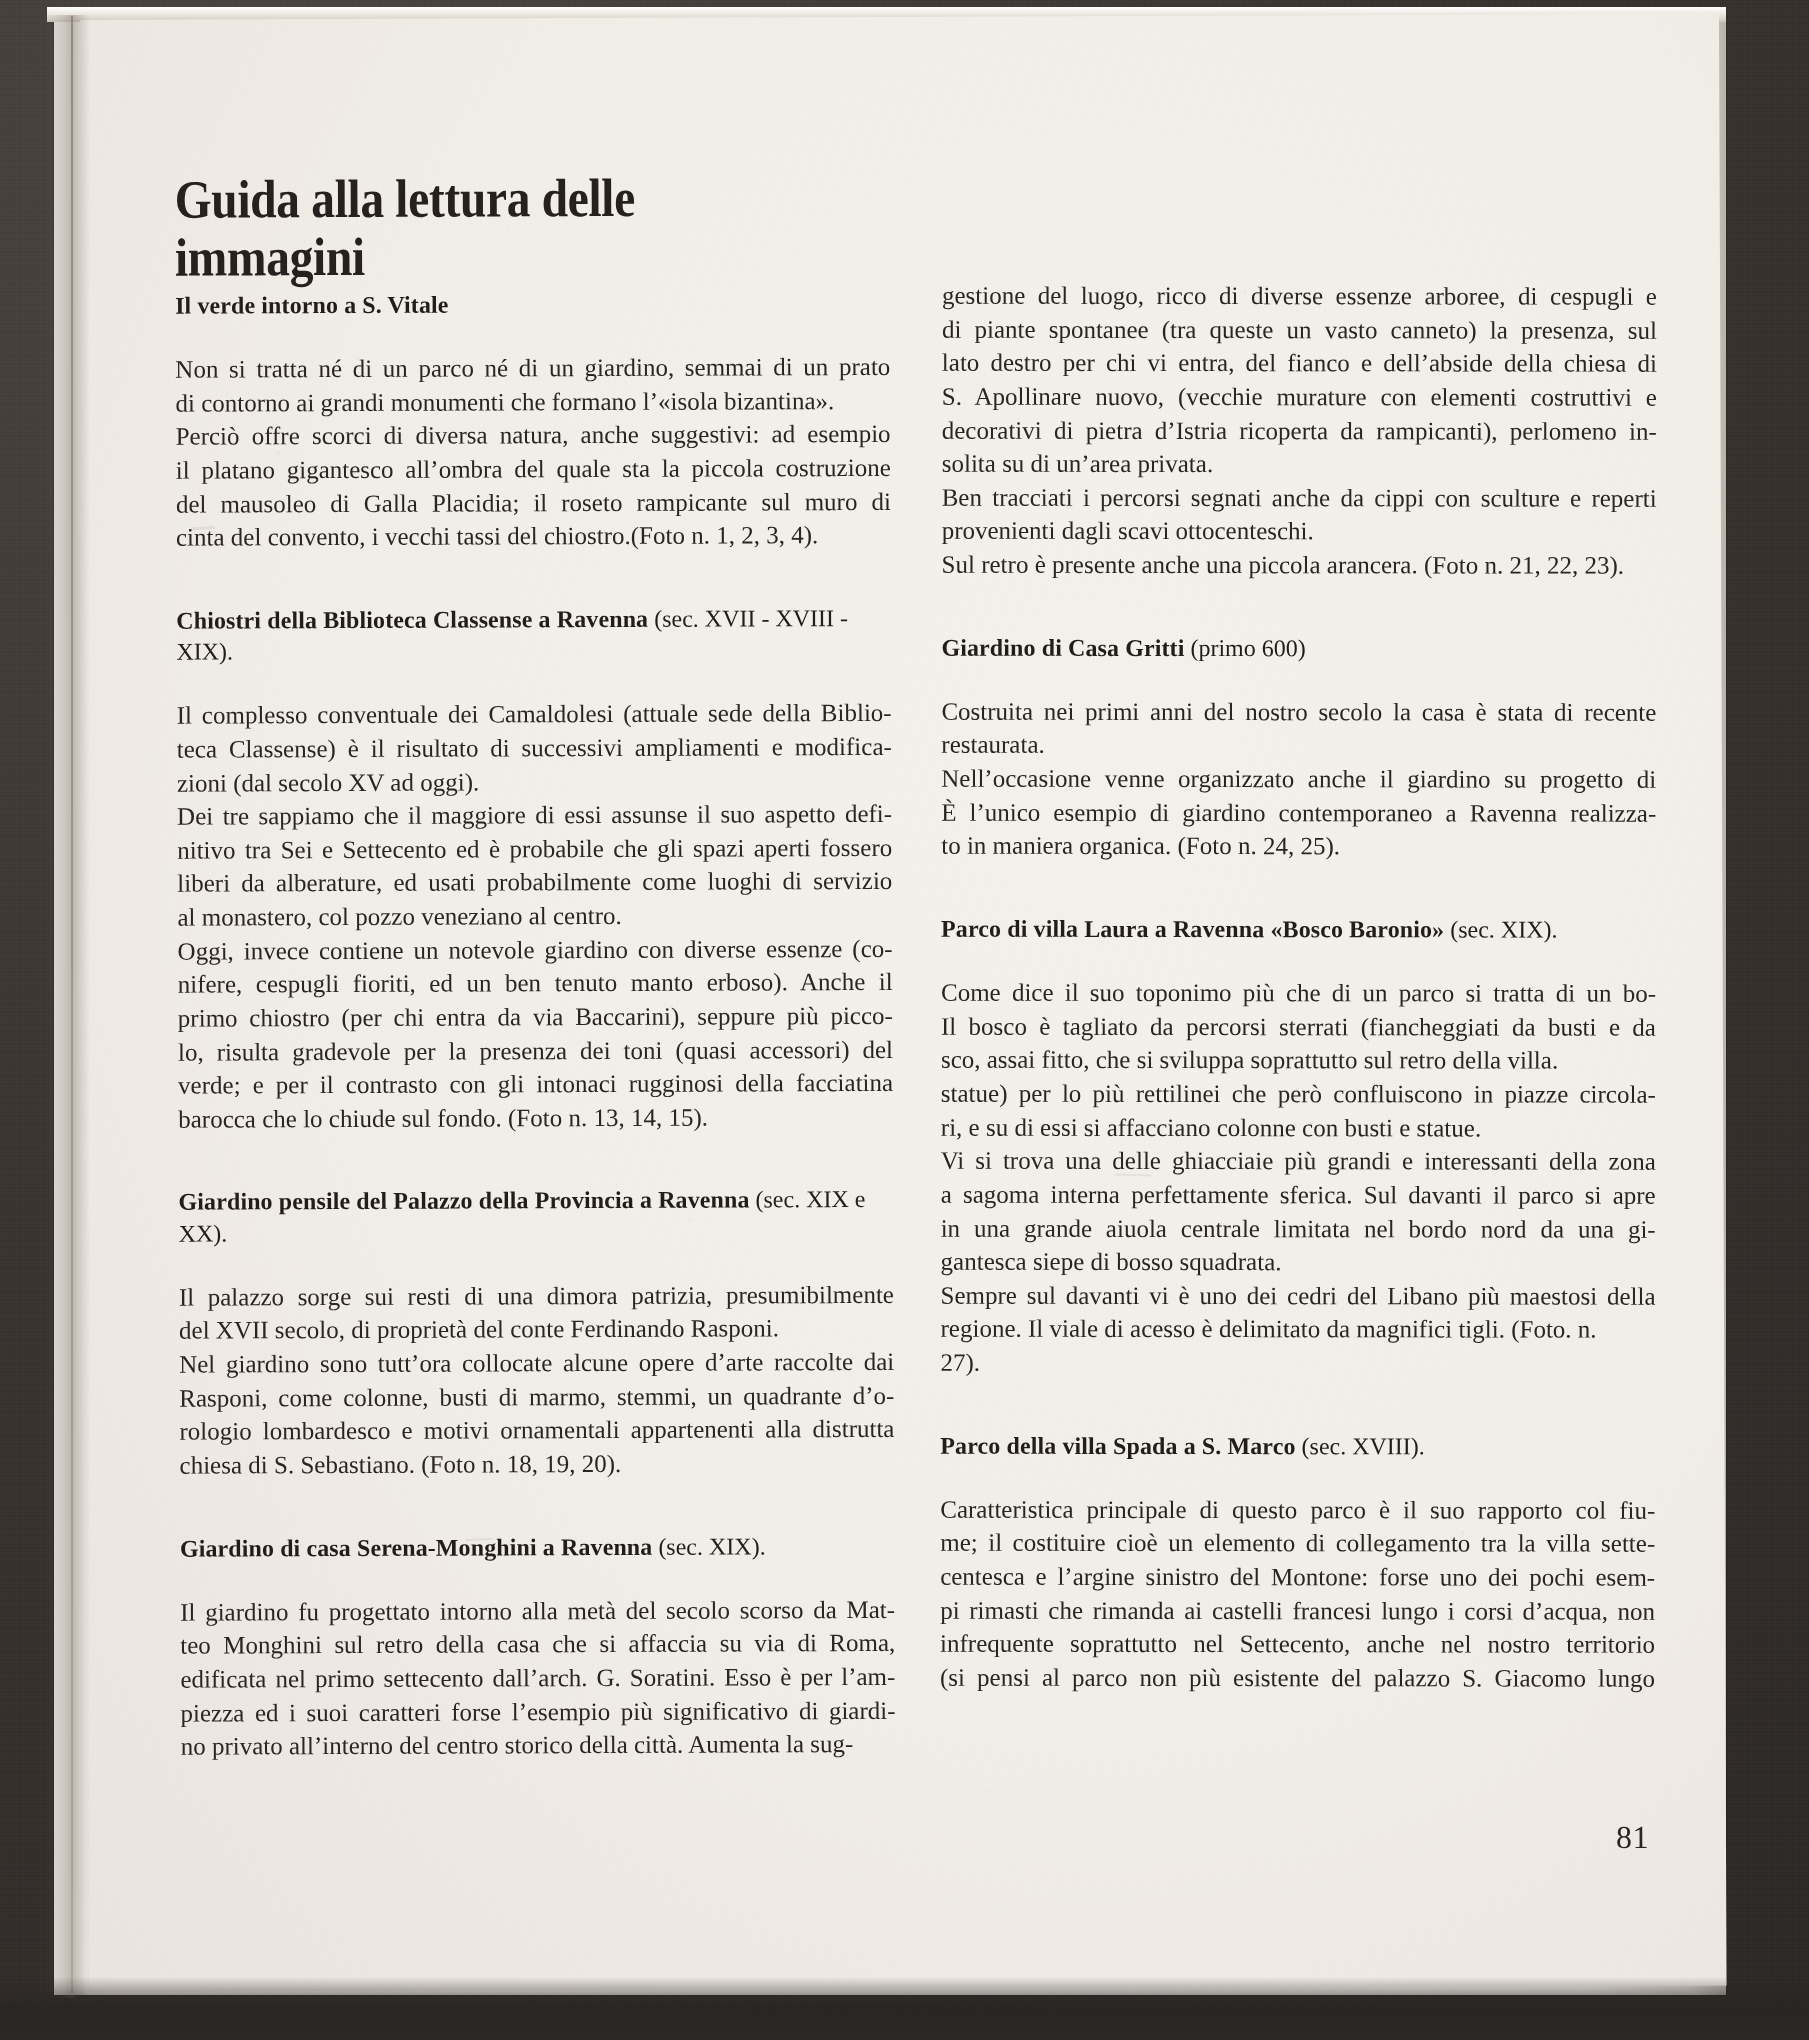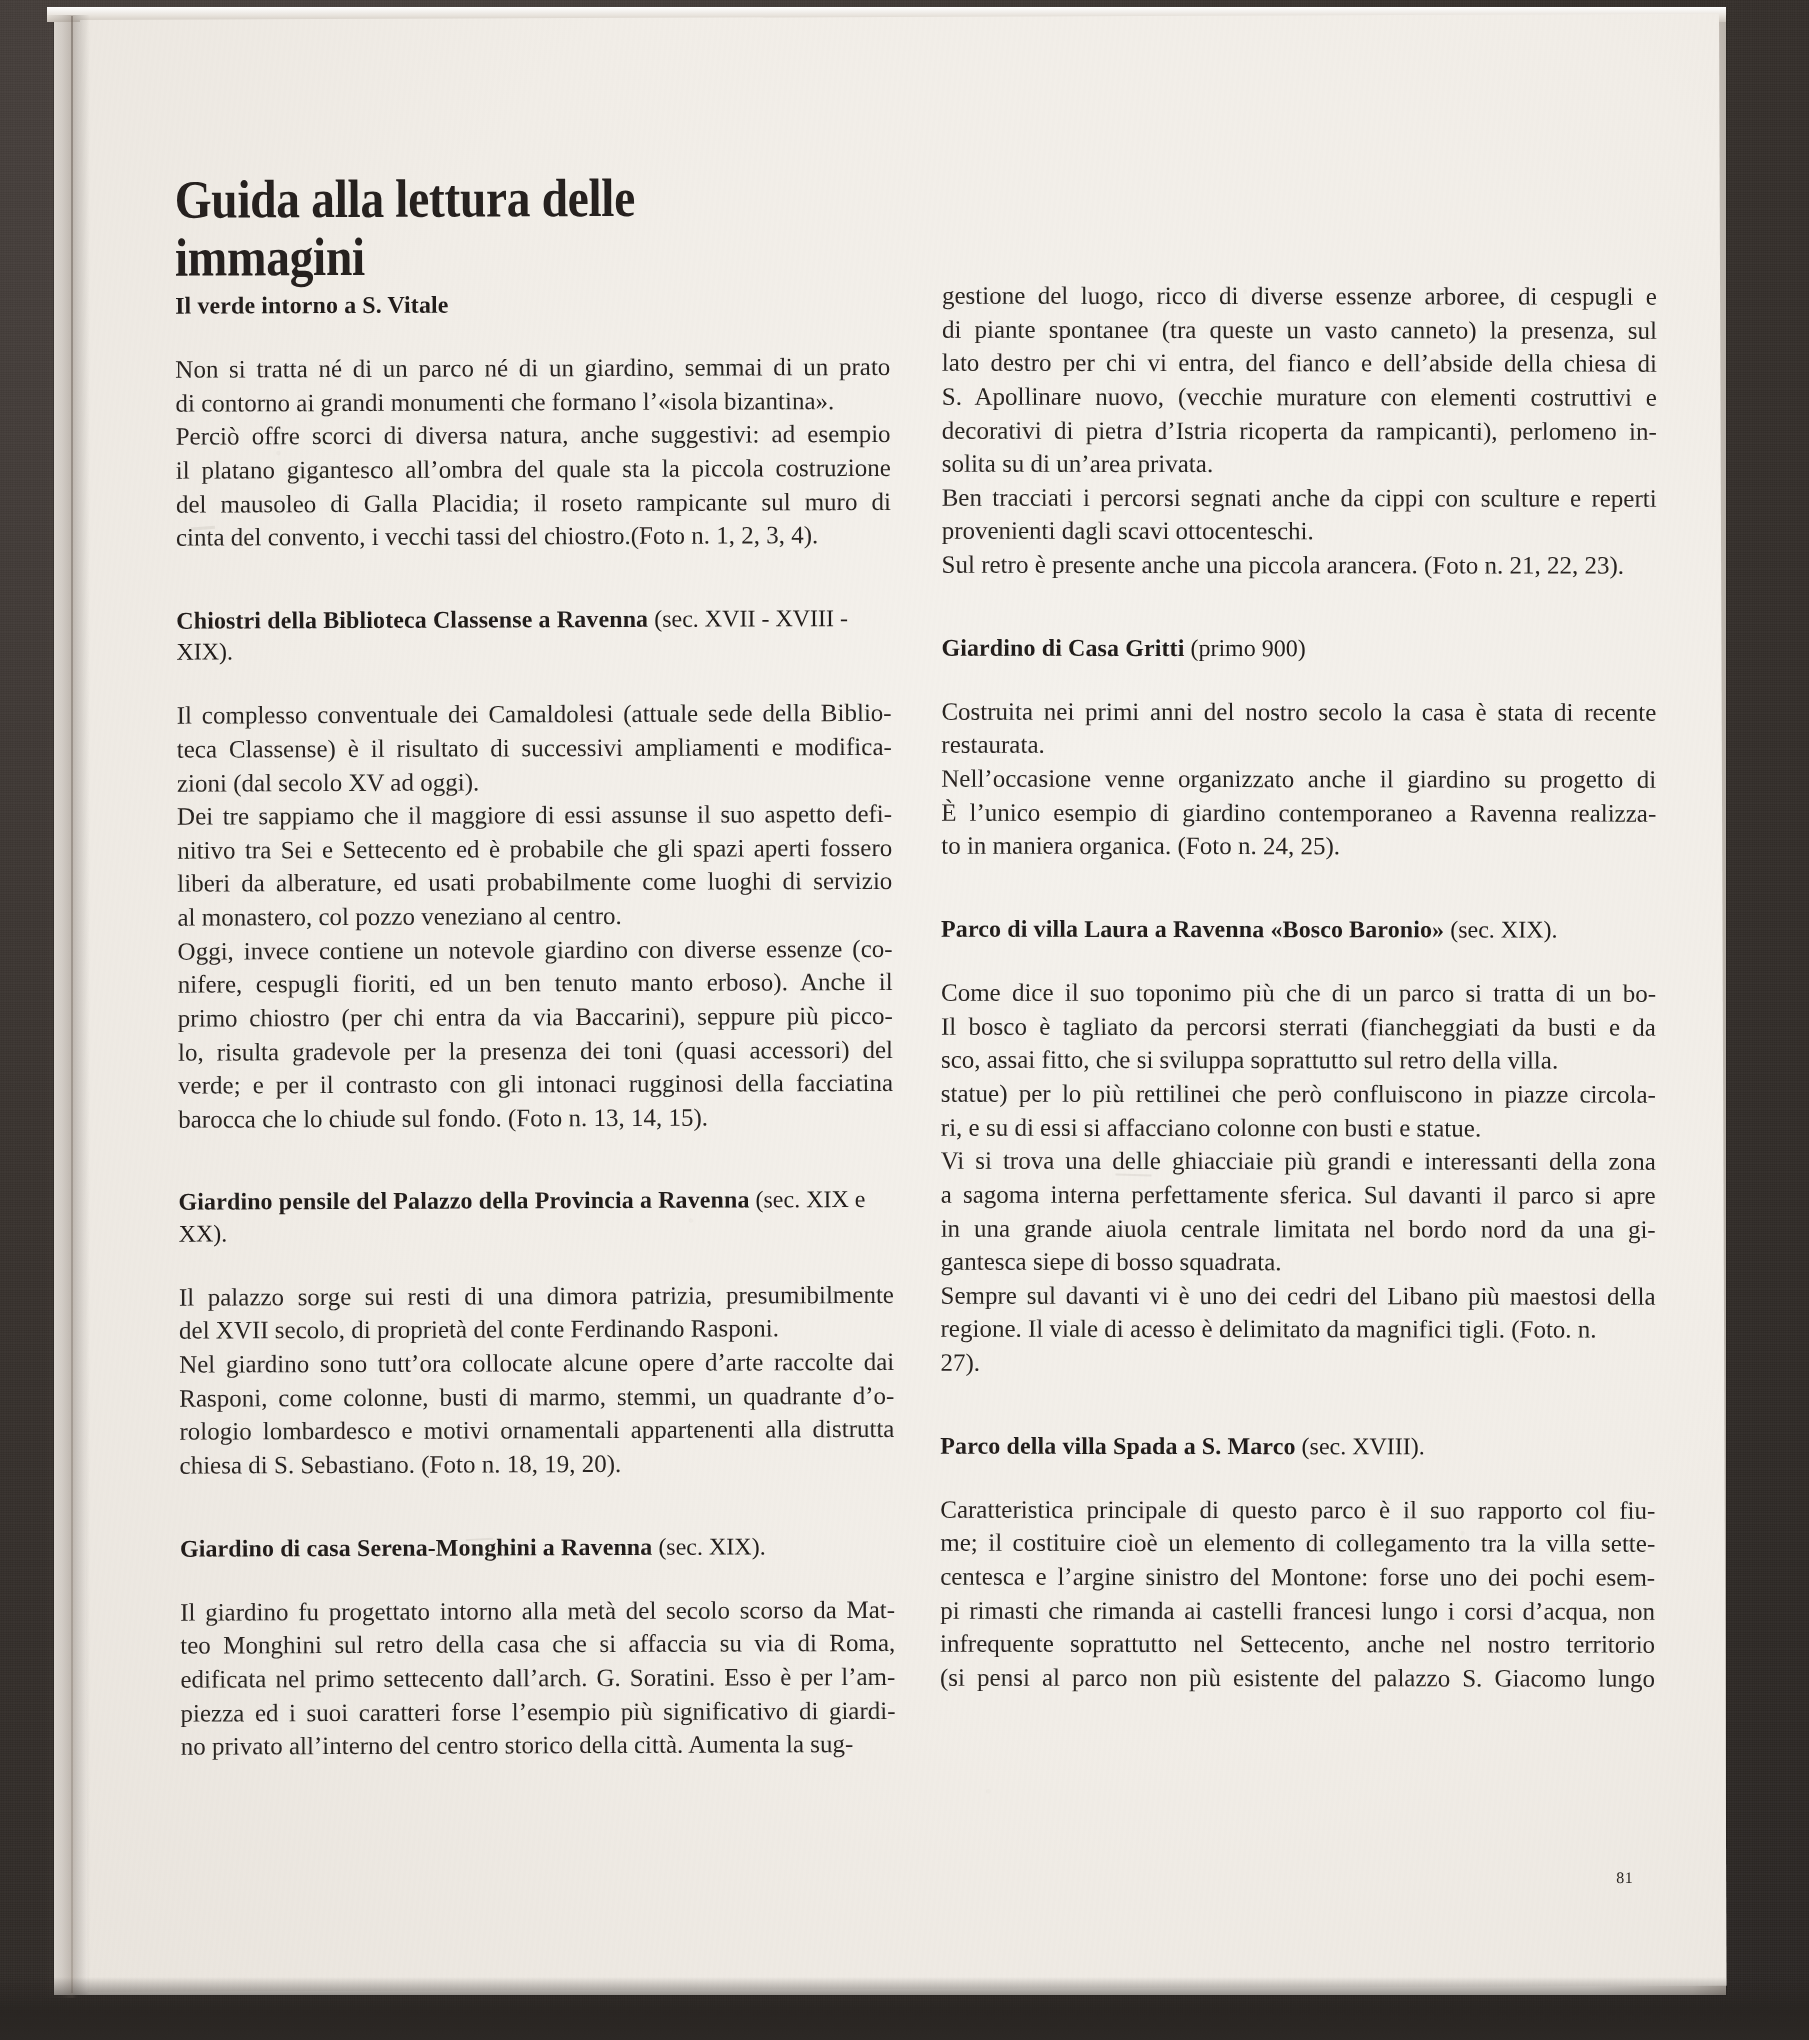--- a/index.html
+++ b/index.html
@@ -172,22 +172,22 @@
   
   .sec-body .line.j {
     text-align: justify;
     text-align-last: justify;
   }
   .sec-body .line.last { text-align: left; text-align-last: left; }
 
   .folio {
     position: absolute;
     left: 1529px;
-    top: 1855px;
-    font-size: 16px;
+    top: 1805px;
+    font-size: 32px;
     color: #2a2522;
     letter-spacing: 0.5px;
     font-family: Liberation Serif, serif;
   }
 
   
   .scuff {
     position: absolute;
     background: rgba(120,110,100,.11);
     pointer-events: none;
@@ -273,21 +273,21 @@
             <span class="line j">lato destro per chi vi entra, del fianco e dell’abside della chiesa di</span>
             <span class="line j">S. Apollinare nuovo, (vecchie murature con elementi costruttivi e</span>
             <span class="line j">decorativi di pietra d’Istria ricoperta da rampicanti), perlomeno in-</span>
             <span class="line last">solita su di un’area privata.</span>
             <span class="line j">Ben tracciati i percorsi segnati anche da cippi con sculture e reperti</span>
             <span class="line last">provenienti dagli scavi ottocenteschi.</span>
             <span class="line last">Sul retro è presente anche una piccola arancera. (Foto n. 21, 22, 23).</span>
           </p>
         </div>
         <div class="section">
-          <h2 class="sec-head"><span>Giardino di Casa Gritti</span><span class="plain"> (primo 900)</span></h2>
+          <h2 class="sec-head"><span>Giardino di Casa Gritti</span><span class="plain"> (primo 600)</span></h2>
           <p class="sec-body">
             <span class="line j">Costruita nei primi anni del nostro secolo la casa è stata di recente</span>
             <span class="line last">restaurata.</span>
             <span class="line j">Nell’occasione venne organizzato anche il giardino su progetto di</span>
             <span class="line j">È l’unico esempio di giardino contemporaneo a Ravenna realizza-</span>
             <span class="line last">to in maniera organica. (Foto n. 24, 25).</span>
           </p>
         </div>
         <div class="section">
           <h2 class="sec-head"><span>Parco di villa Laura a Ravenna «Bosco Baronio»</span><span class="plain"> (sec. XIX).</span></h2>

